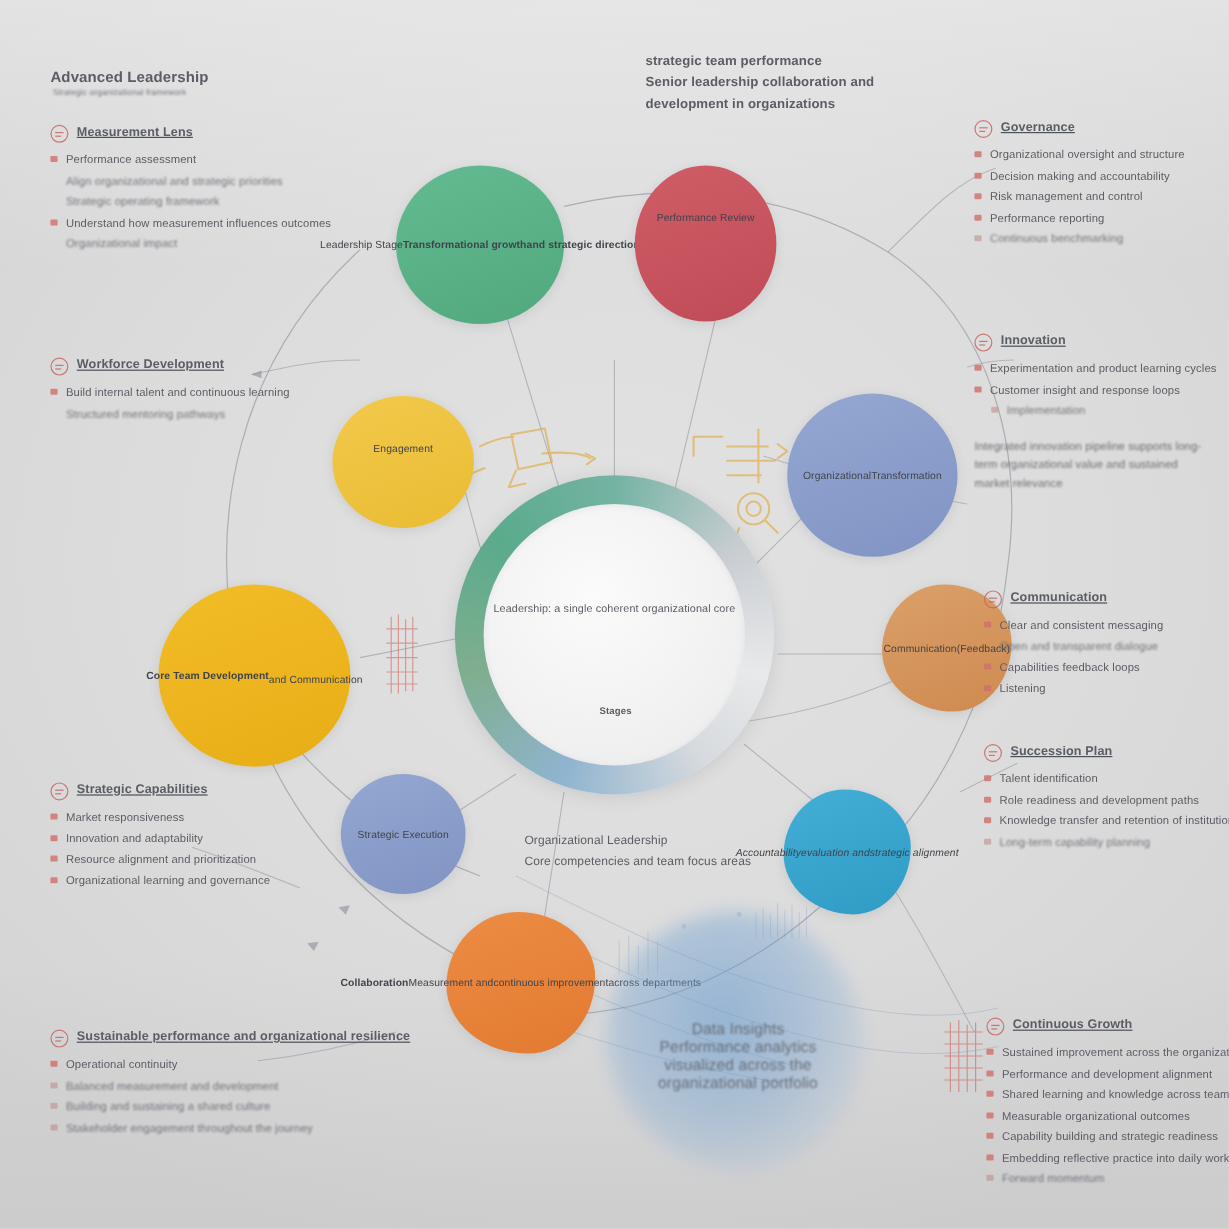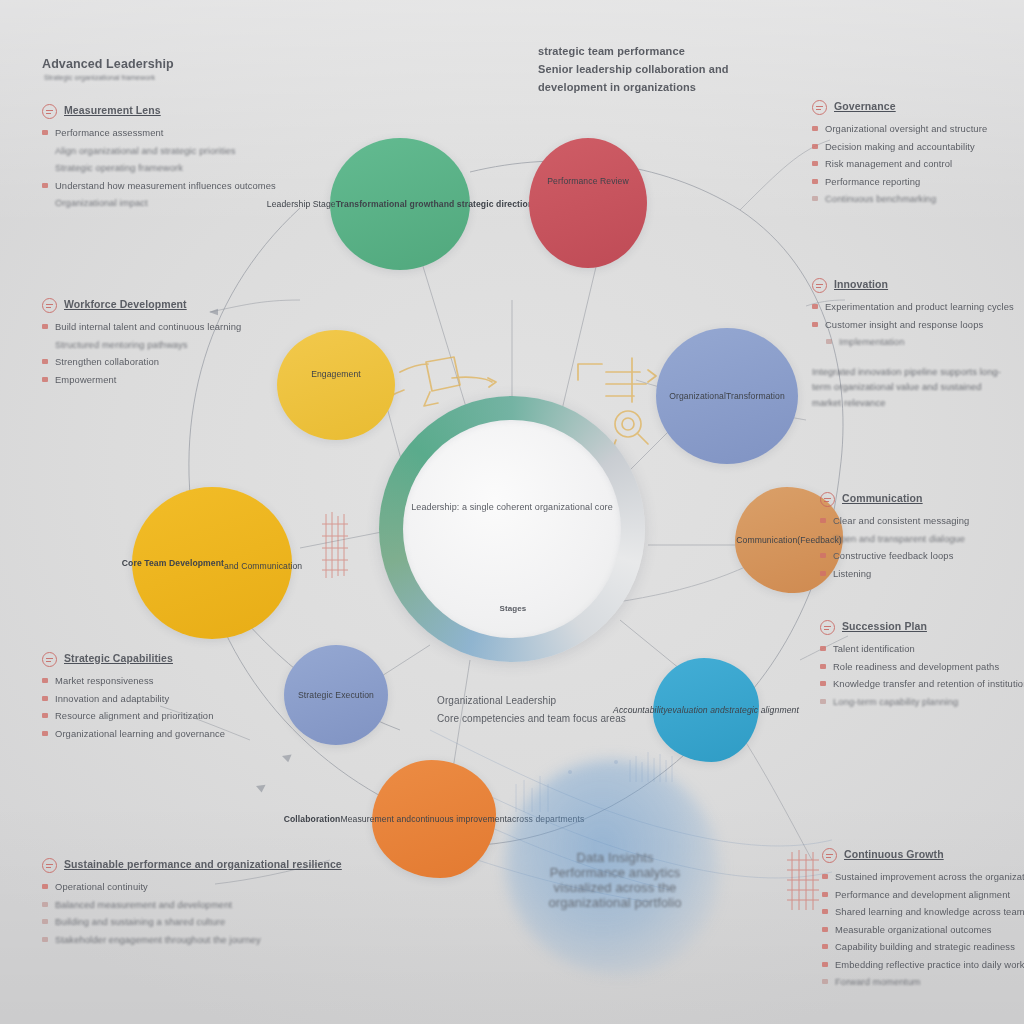--- a/index.html
+++ b/index.html
@@ -102,21 +102,21 @@
     position:absolute;left:403px;top:420px;width:218px;height:218px;
     border-radius:50%;
     background:radial-gradient(circle at 42% 36%, #fbfbfb 0%, #f1f1f2 62%, #e9eaea 100%);
     box-shadow:inset 0 1px 6px rgba(120,130,145,.12);
   }
   #ring-center-text{
     position:absolute;left:403px;top:500px;width:218px;
     text-align:center;font-size:9px;line-height:14px;
   }
   #ring-bottom-text{
-    position:absolute;left:433px;top:604px;width:160px;
+    position:absolute;left:433px;top:588px;width:160px;
     text-align:center;font-size:8px;font-weight:600;
   }
   #below-ring-text{
     position:absolute;left:437px;top:692px;width:230px;
     font-size:10px;line-height:18px;
   }
 
   
   .node{
     position:absolute;border-radius:50%;
@@ -358,30 +358,20 @@
     <span class="ico"></span>
     <span class="pt">Workforce Development</span>
   </div>
   <ul>
     <li>
         <span class="bul"></span>
         <span class="txt pt">Build internal talent and continuous learning</span>
       </li>
   </ul>
   <div class="cont pt soft">Structured mentoring pathways</div>
-  <ul>
-    <li>
-        <span class="bul"></span>
-        <span class="txt pt">Strengthen collaboration</span>
-      </li>
-    <li>
-        <span class="bul"></span>
-        <span class="txt pt">Empowerment</span>
-      </li>
-  </ul>
 </div>
 
 <div class="group" style="left:42px;top:652px;width:240px;">
   <div class="g-head">
     <span class="ico"></span>
     <span class="pt">Strategic Capabilities</span>
   </div>
   <ul>
     <li>
         <span class="bul"></span>
@@ -486,21 +476,21 @@
   <ul>
     <li>
         <span class="bul"></span>
         <span class="txt pt">Clear and consistent messaging</span>
       </li>
   </ul>
   <div class="cont pt soft">Open and transparent dialogue</div>
   <ul>
     <li>
         <span class="bul"></span>
-        <span class="txt pt">Constructive feedback loops</span>
+        <span class="txt pt">Capabilities feedback loops</span>
       </li>
     <li>
         <span class="bul"></span>
         <span class="txt pt">Listening</span>
       </li>
   </ul>
 </div>
 
 <div class="group" style="left:820px;top:620px;width:204px;">
   <div class="g-head">

